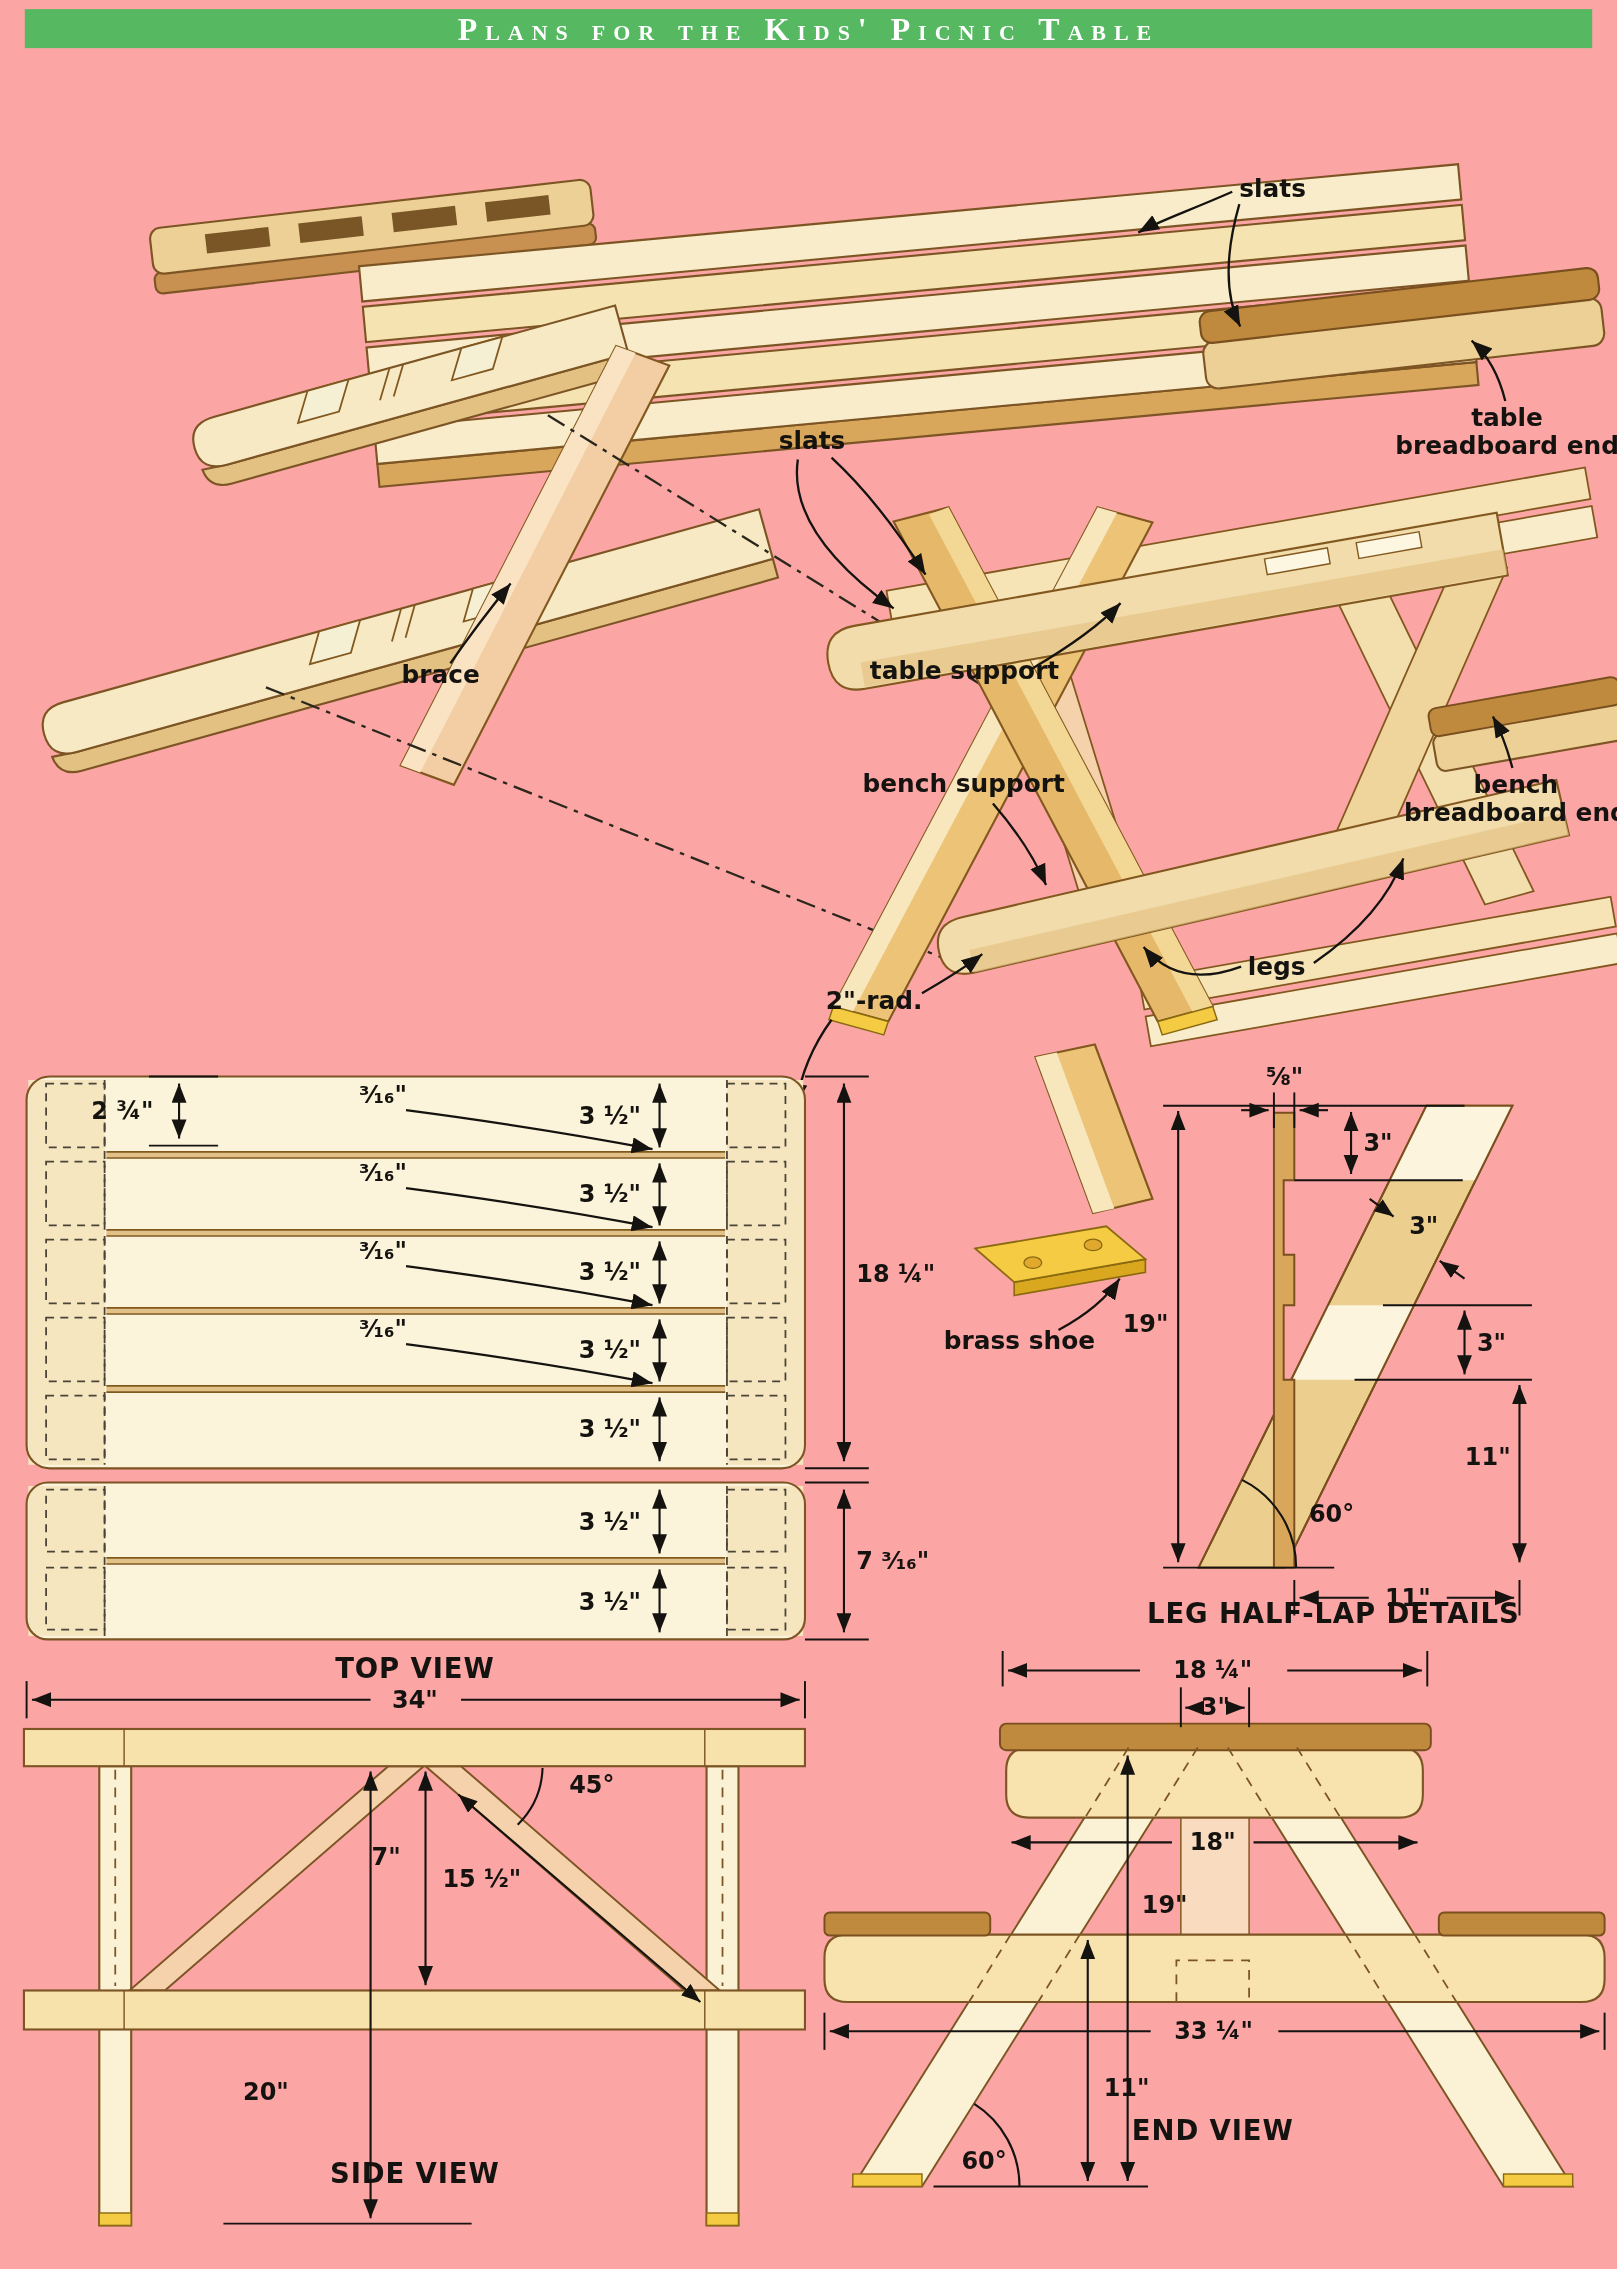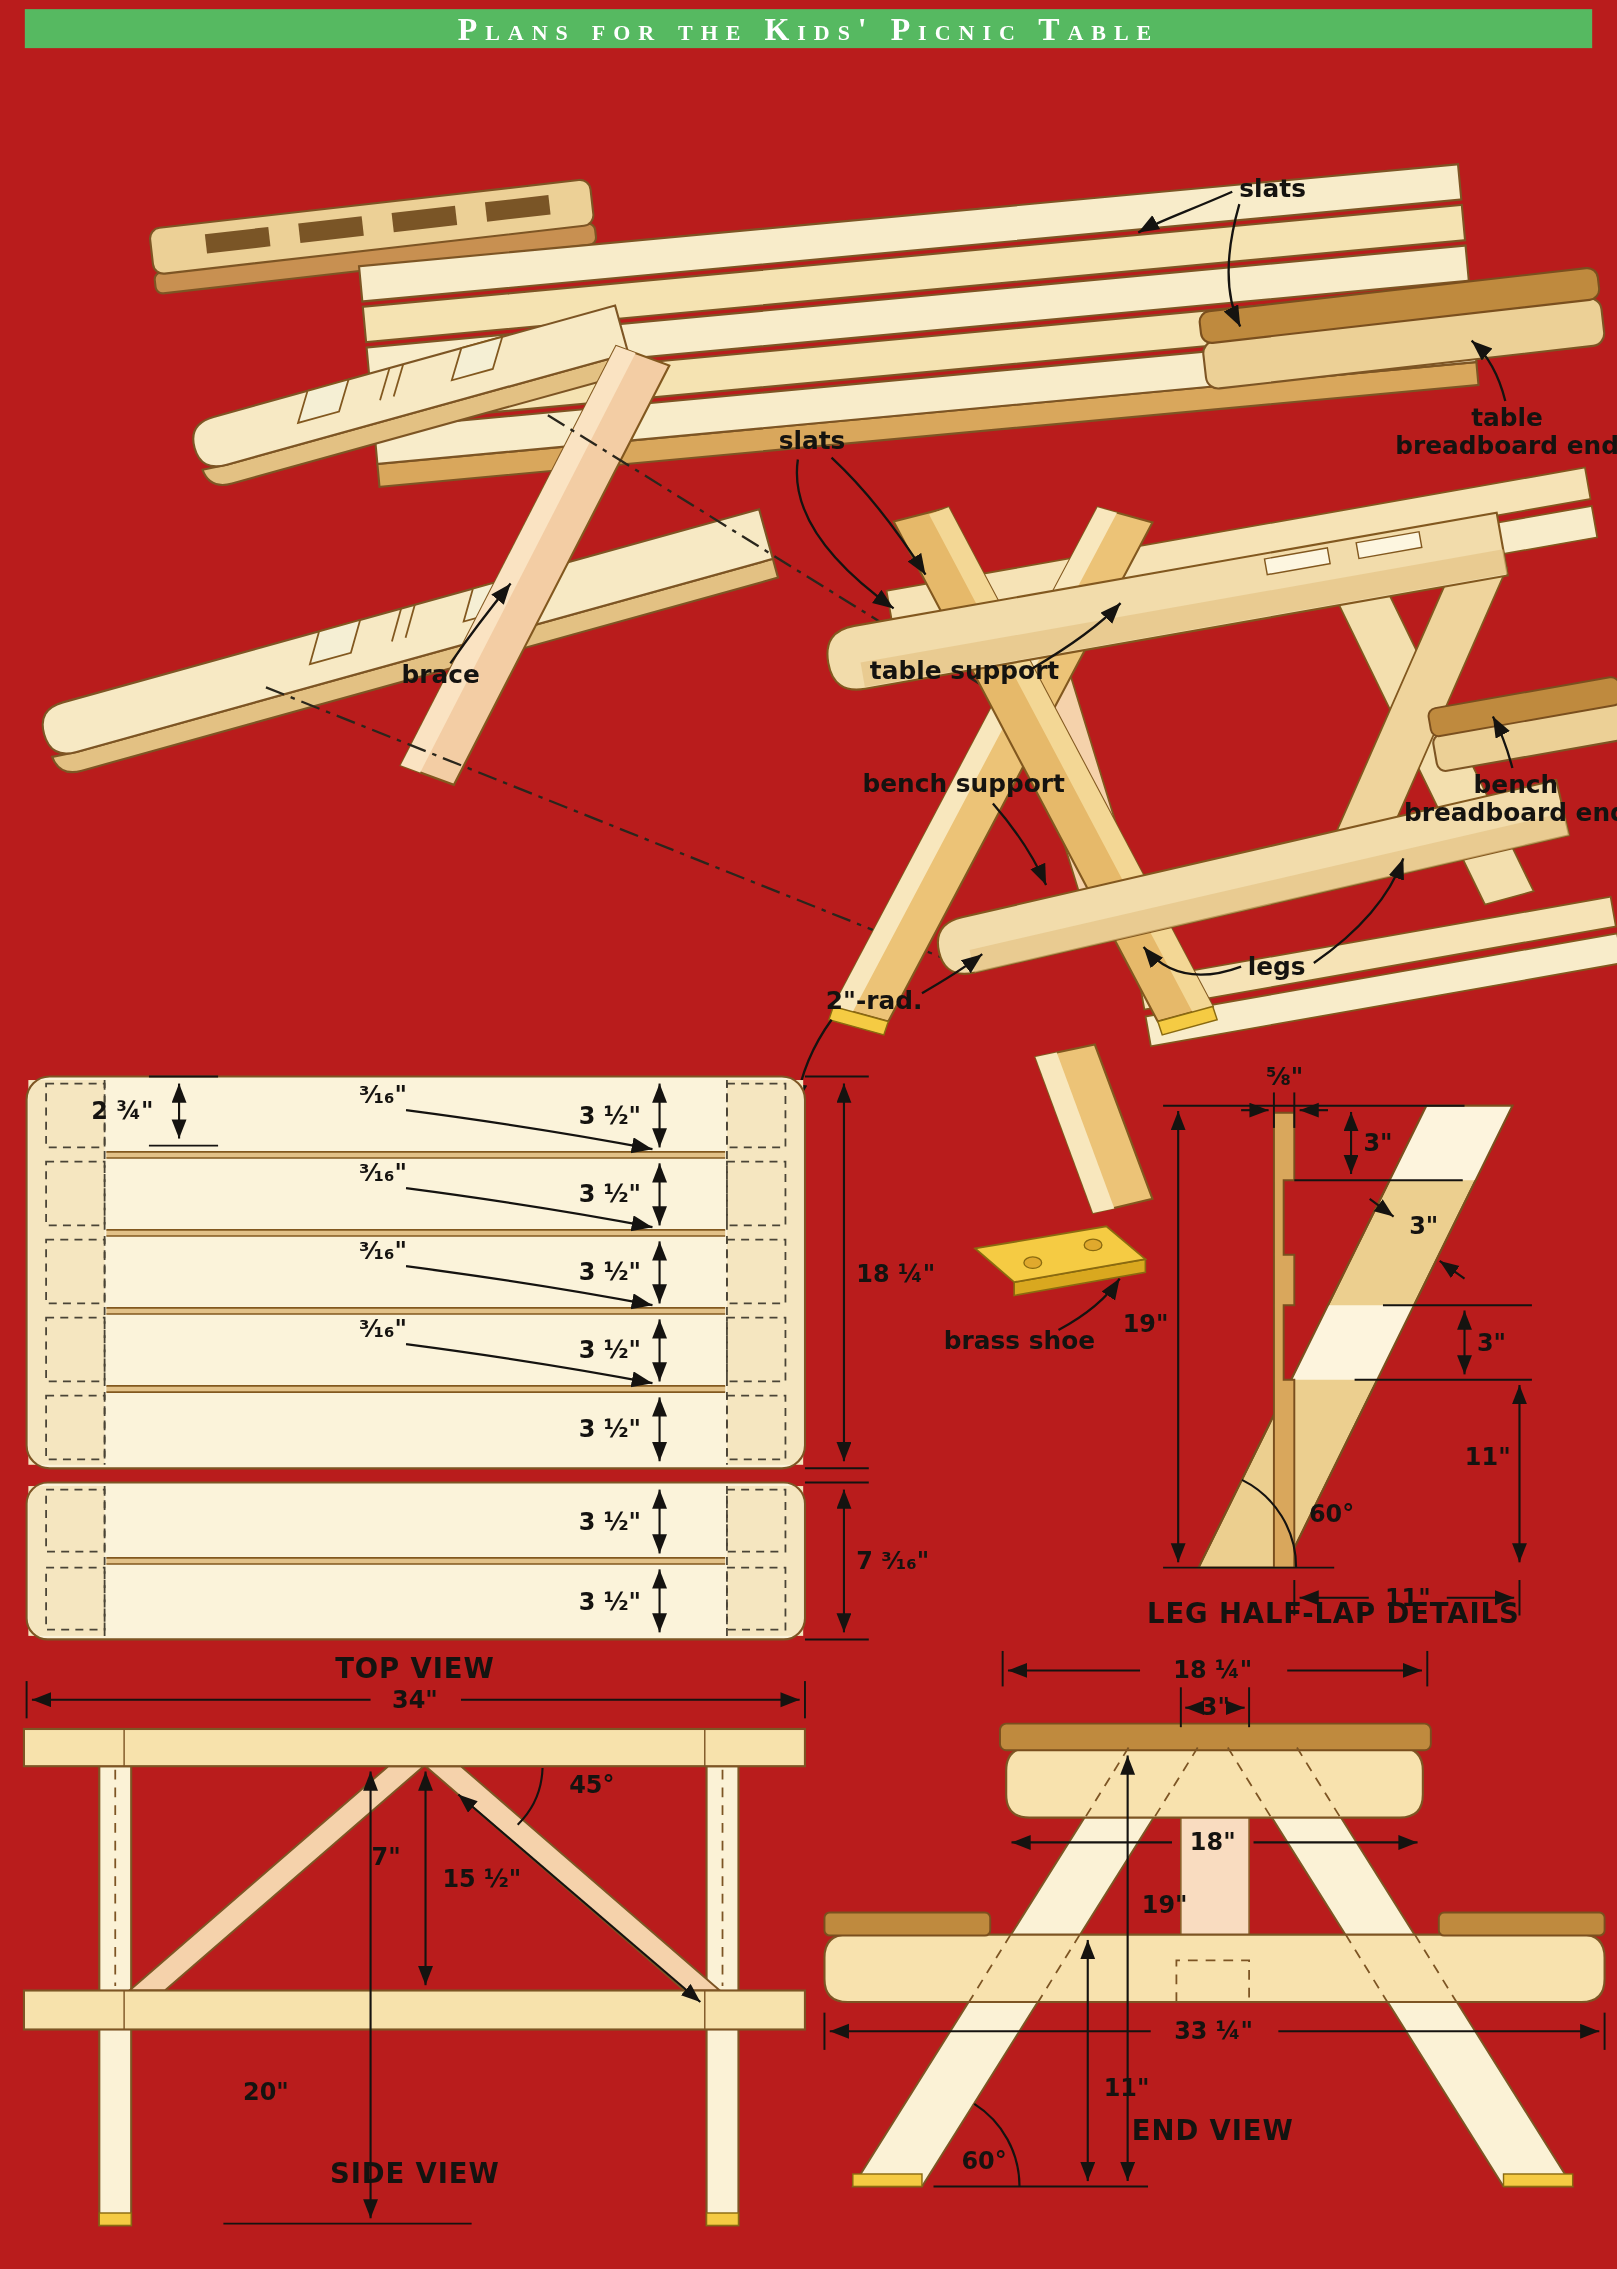--- a/index.html
+++ b/index.html
@@ -1,16 +1,16 @@
 <!DOCTYPE html>
 <html style="font-size:14px"><head>
 <meta charset="utf-8">
 <style>
   html,body{margin:0;padding:0;background:#e9e4c8;}
-  #page{position:relative;width:1617px;height:2270px;background:#b91c1c;overflow:hidden;
+  #page{position:relative;width:1617px;height:2270px;background:#fca5a5;overflow:hidden;
         font-family:"DejaVu Sans","Liberation Sans",sans-serif;}
   svg{position:absolute;left:0;top:0;}
   text{fill:#151310;}
   .banner-text{font-family:"Liberation Serif","DejaVu Serif",serif;font-variant:small-caps;
         font-weight:bold;letter-spacing:9px;font-size:36px;fill:#ffffff;}
   .lbl{font-size:28px;font-weight:bold;}
   .dim{font-size:27px;font-weight:bold;}
   .vtitle{font-size:31px;font-weight:bold;letter-spacing:1px;}
   .dl{stroke:#151310;stroke-width:2.4;fill:none;}
   .tick{stroke:#151310;stroke-width:2.2;}

